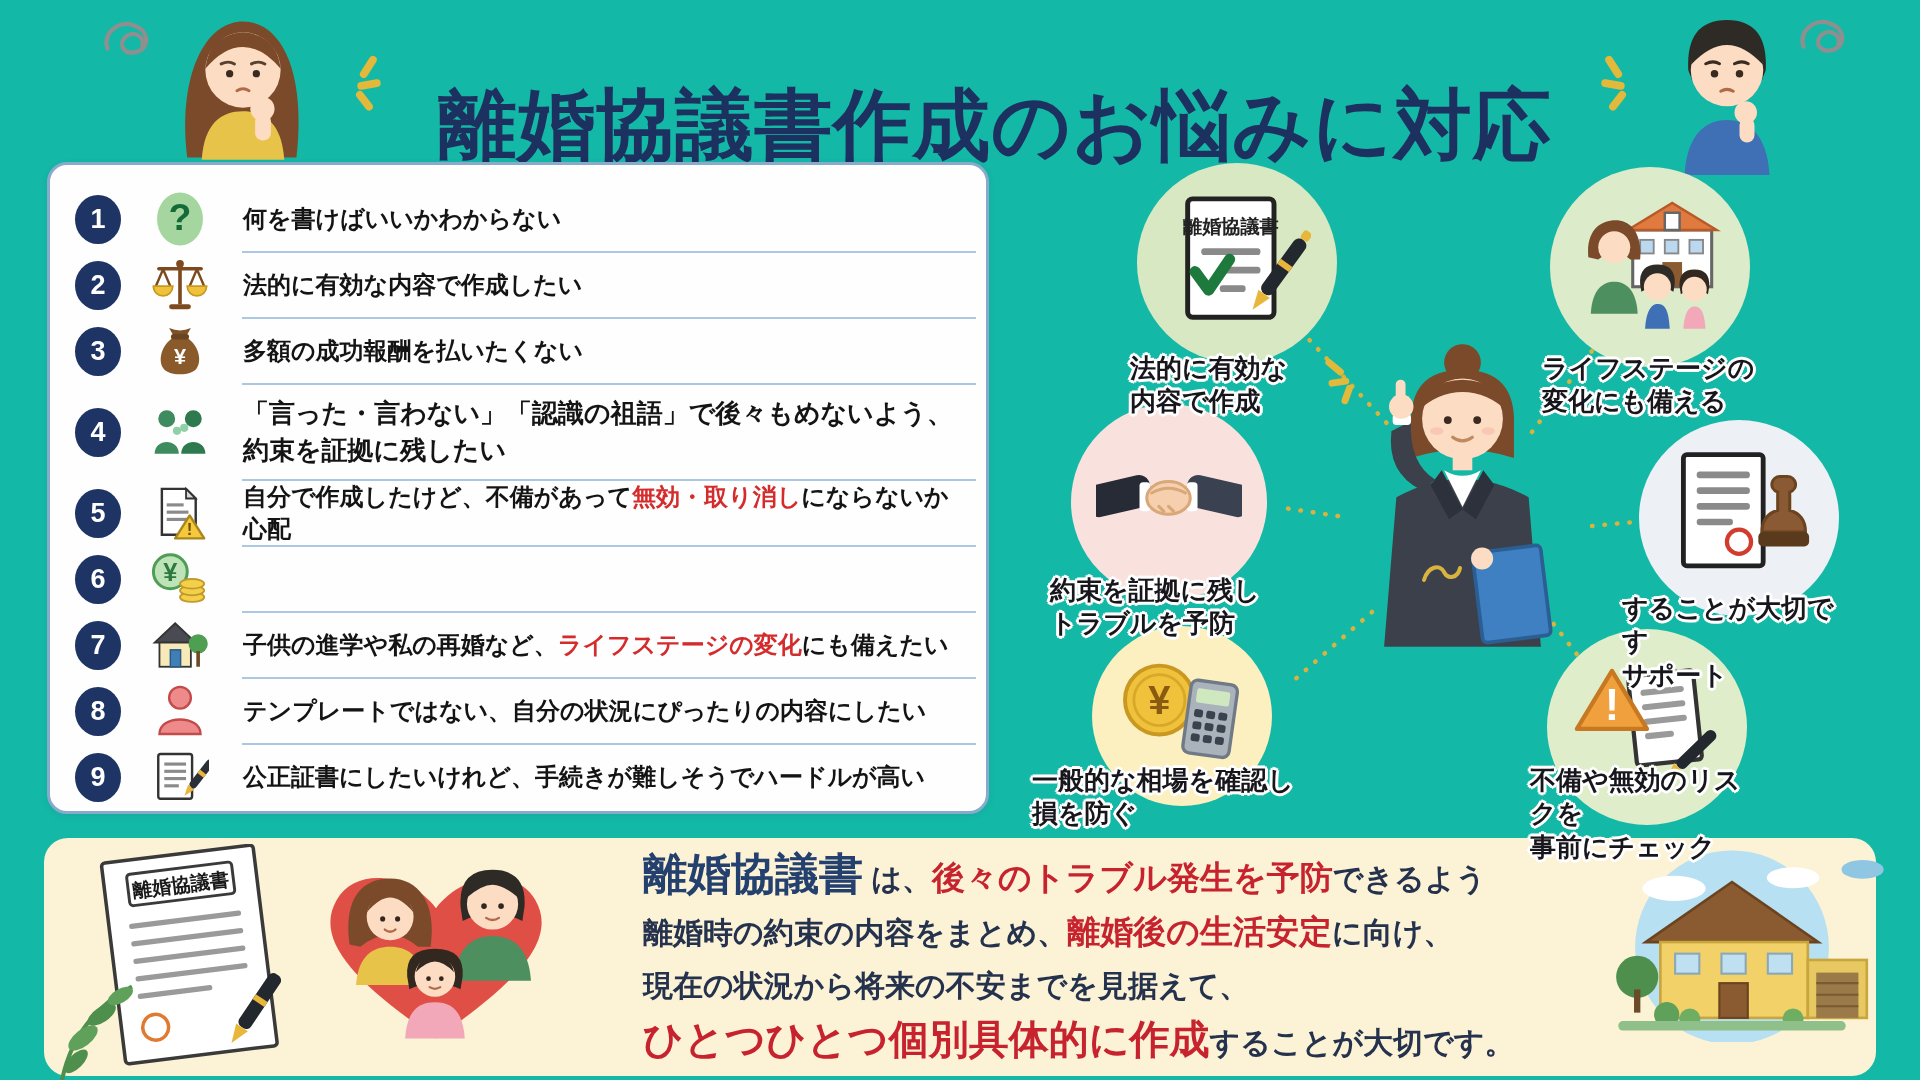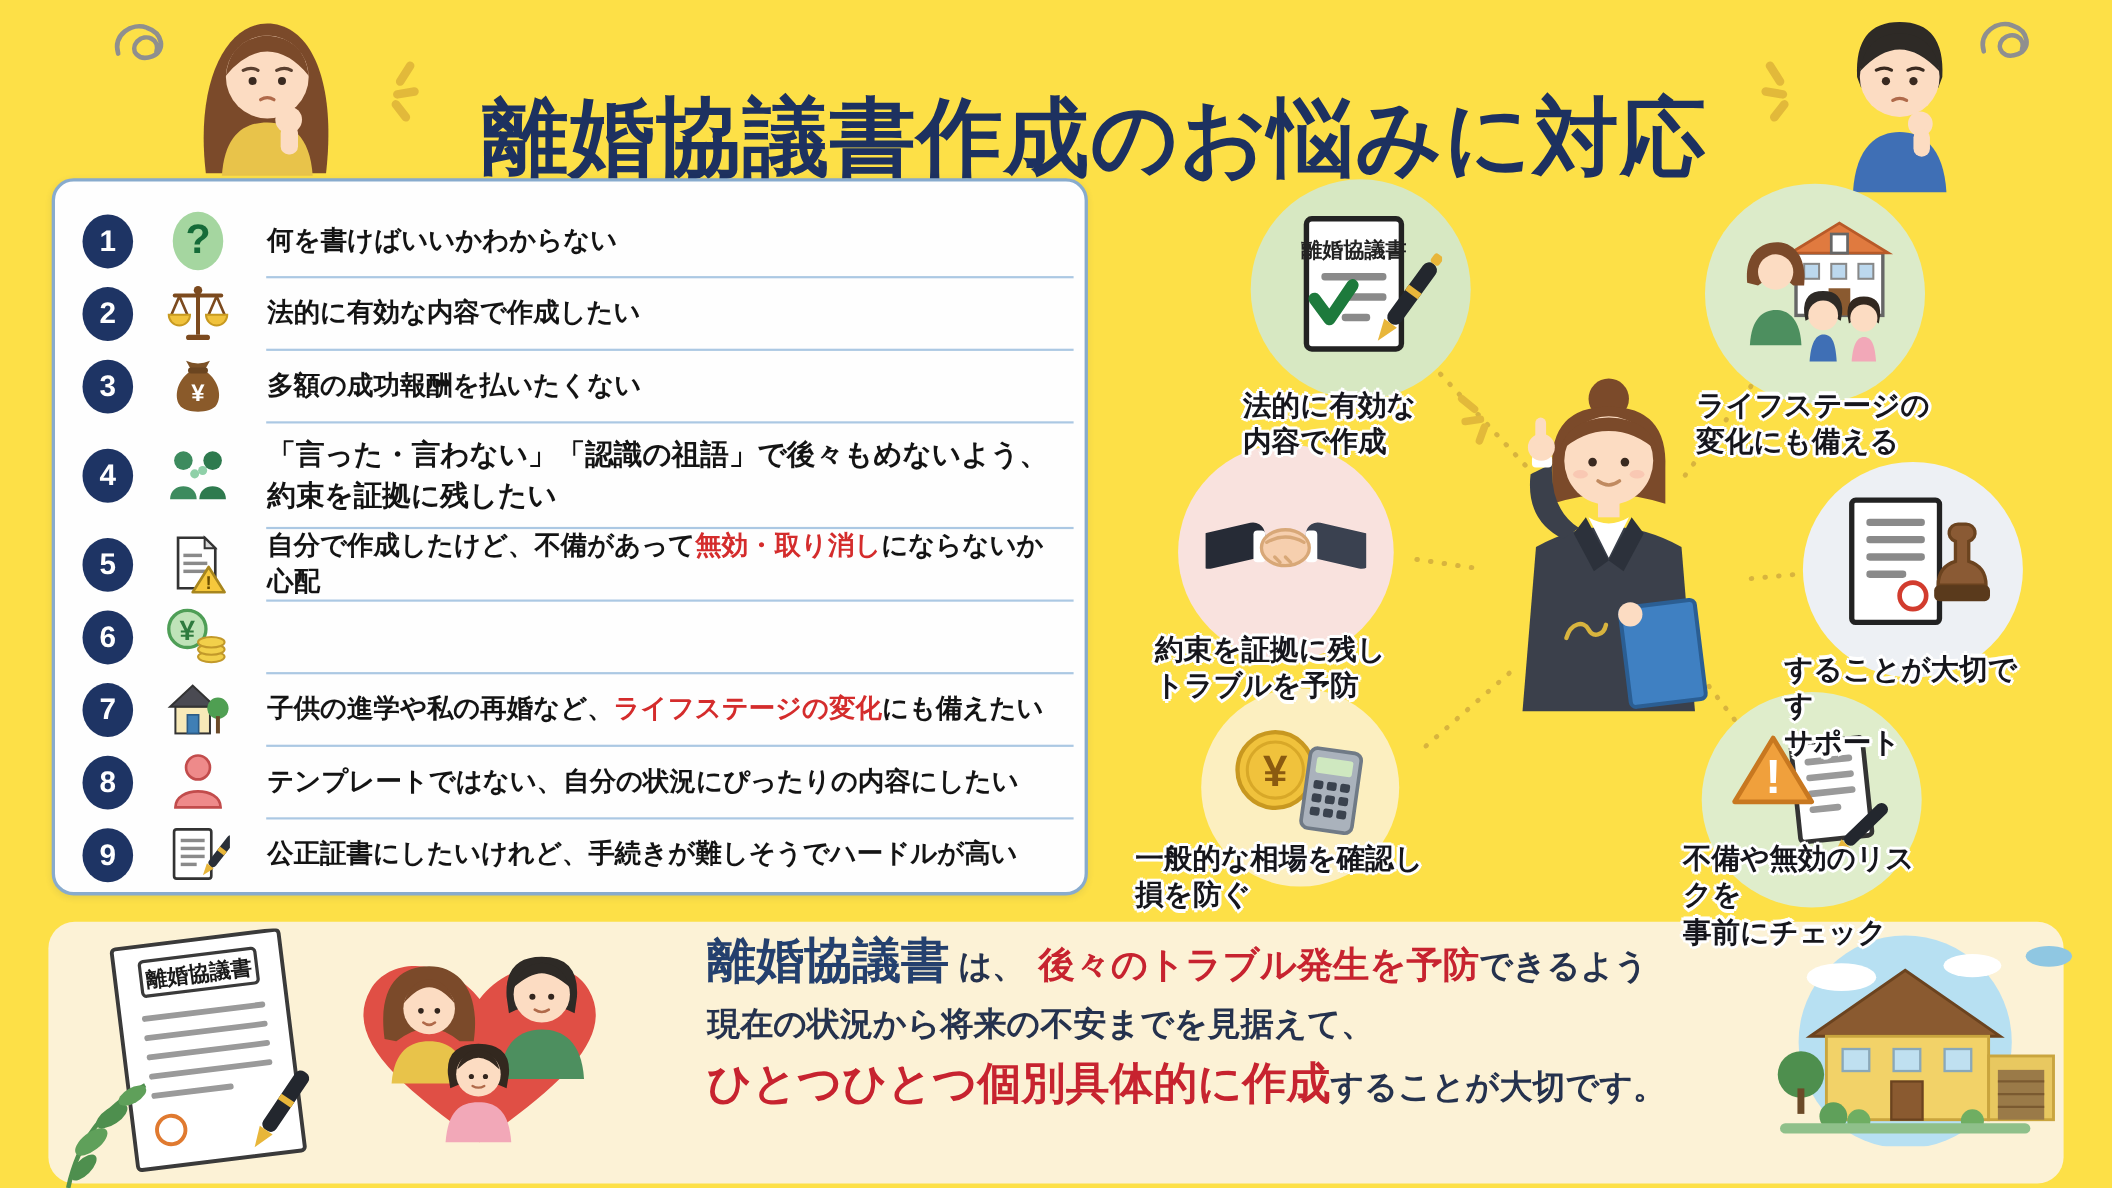--- a/index.html
+++ b/index.html
@@ -1,17 +1,17 @@
 <!DOCTYPE html>
 <html><head>
 <meta charset="utf-8">
 <style>
   html,body{margin:0;padding:0;}
   body{font-family:"Liberation Sans","DejaVu Sans",sans-serif;}
-  .page{position:relative;width:1920px;height:1080px;background:#fde047;overflow:hidden;}
+  .page{position:relative;width:1920px;height:1080px;background:#14b8a6;overflow:hidden;}
 
   
   .main-title{position:absolute;left:370px;top:22px;width:1250px;text-align:center;
     font-size:78px;font-weight:900;color:#1d3160;letter-spacing:1px;white-space:nowrap;}
   .sparkle{position:absolute;width:52px;height:58px;}
   .sparkle.s-left{left:330px;top:52px;}
   .sparkle.s-right{left:1600px;top:52px;}
   .scribble{position:absolute;width:62px;height:52px;}
   .scribble.sc-left{left:100px;top:14px;}
   .scribble.sc-right{left:1796px;top:12px;}
@@ -64,21 +64,21 @@
   .banner{position:absolute;left:44px;top:838px;width:1832px;height:238px;background:#fcf2d6;border-radius:24px;z-index:2;}
   .banner-art{position:absolute;}
   .doc-art{left:28px;top:6px;width:235px;height:226px;}
   .family-art{left:248px;top:2px;width:288px;height:234px;}
   .leaves-art{left:4px;top:116px;width:105px;height:118px;z-index:1;}
   .house-art{left:1530px;top:4px;width:316px;height:230px;}
   .banner-text{position:absolute;left:599px;top:12px;width:940px;z-index:3;}
   .b-line{line-height:48px;white-space:nowrap;}
   .bseg-navy{font-size:44px;color:#24406e;font-weight:900;}
   .bseg-dark{font-size:30px;color:#25324e;font-weight:800;}
-  .bseg-red{font-size:33px;color:#c7232f;font-weight:900;margin-left:12px;}
+  .bseg-red{font-size:33px;color:#c7232f;font-weight:900;}
   .bseg-redbig{font-size:40px;color:#c7232f;font-weight:900;}
 </style>
 </head>
 <body>
 
 <div class="page">
 
   <svg class="connectors" width="1920" height="1080">
     <g stroke="#d8b43e" stroke-width="4.5" stroke-linecap="round" stroke-dasharray="0.5 12" fill="none">
       <line x1="1395" y1="432" x2="1302" y2="332"></line>
@@ -524,20 +524,21 @@
         <path d="M116 124 Q120 108 134 107 Q148 108 152 124 Q142 114 134 114 Q126 114 116 124 Z" fill="#33281f"></path>
         <circle cx="128" cy="130" r="2.2" fill="#33261e"></circle>
           <circle cx="140" cy="130" r="2.2" fill="#33261e"></circle>
         <path d="M129 138 Q134 141 139 138" stroke="#b06a4a" stroke-width="2" fill="none" stroke-linecap="round"></path>
         <path d="M106 186 C108 160 118 152 134 152 C150 152 160 160 162 186 Z" fill="#f2a8b8"></path>
       </svg>
     </span>
 
     <div class="banner-text">
         <div class="b-line"><span class="bseg-navy">離婚協議書</span><span class="bseg-dark"> は、</span><span class="bseg-red">後々のトラブル発生を予防</span><span class="bseg-dark">できるよう</span></div>
+        <div class="b-line"><span class="bseg-dark">離婚時の約束の内容をまとめ、</span><span class="bseg-red">離婚後の生活安定</span><span class="bseg-dark">に向け、</span></div>
         <div class="b-line"><span class="bseg-dark">現在の状況から将来の不安までを見据えて、</span></div>
         <div class="b-line"><span class="bseg-redbig">ひとつひとつ個別具体的に作成</span><span class="bseg-dark">することが大切です。</span></div>
       </div>
 
     <span class="banner-art house-art">
       <svg viewBox="0 0 300 190">
         <circle cx="150" cy="100" r="92" fill="#b7e0f2"></circle>
         <ellipse cx="95" cy="44" rx="30" ry="12" fill="#fff"></ellipse>
         <ellipse cx="208" cy="34" rx="25" ry="10" fill="#fff"></ellipse>
         <ellipse cx="274" cy="26" rx="20" ry="9" fill="#8fc7e2"></ellipse>

